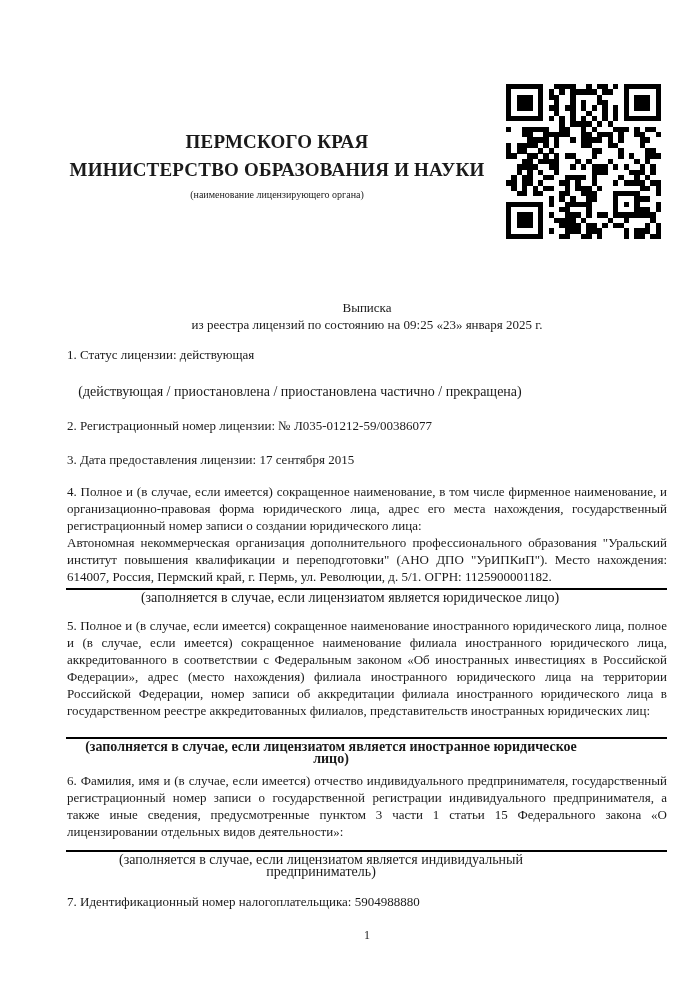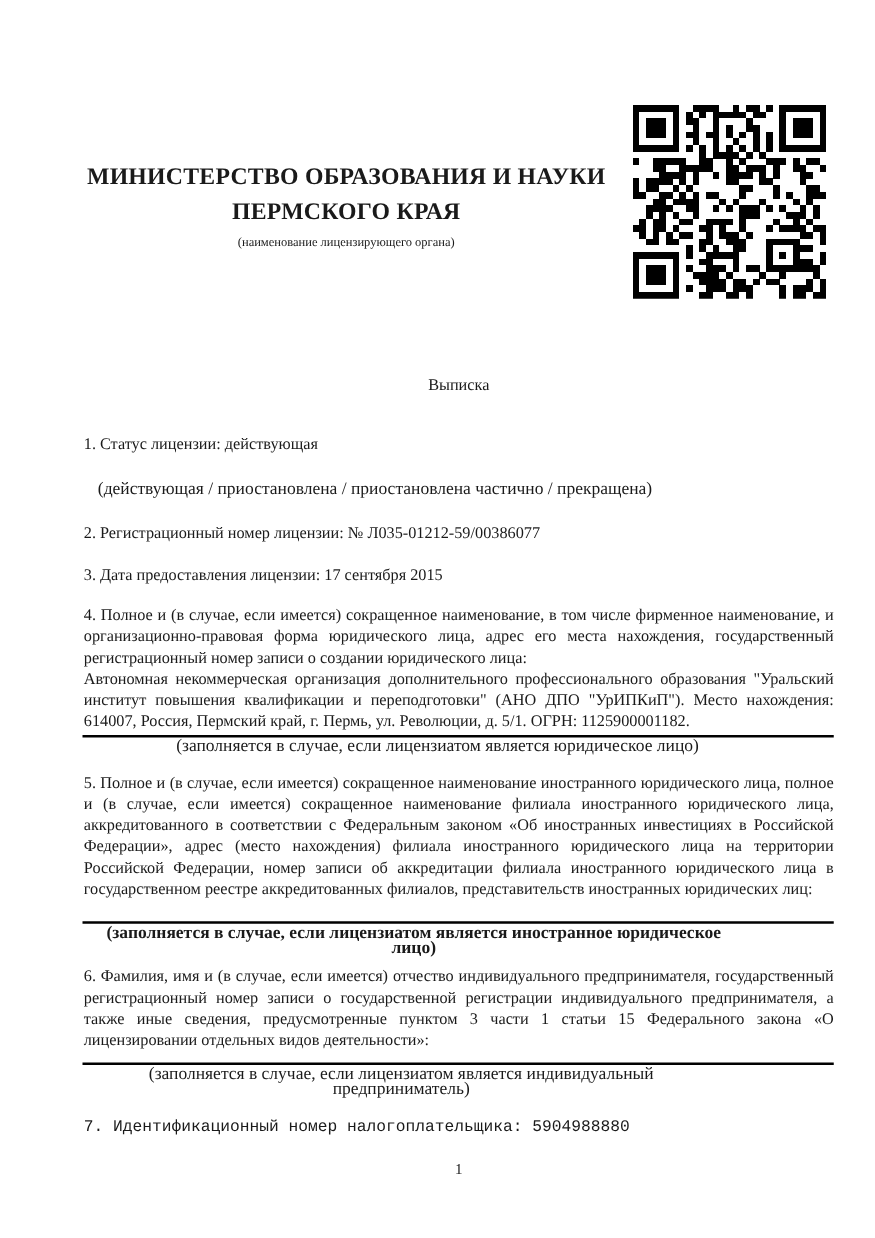--- a/index.html
+++ b/index.html
@@ -23,29 +23,29 @@
   .i3{left:67px;top:451px;width:600px;}
   .i4{left:67px;top:483px;width:600px;}
   .r4{left:66px;top:588px;width:601px;}
   .c4{left:67px;top:592px;width:566px;}
   .i5{left:67px;top:617px;width:600px;}
   .r5{left:66px;top:737px;width:601px;}
   .c5{left:67px;top:741px;width:528px;font-weight:bold;}
   .i6{left:67px;top:772px;width:600px;}
   .r6{left:66px;top:850px;width:601px;}
   .c6{left:67px;top:854px;width:508px;}
-  .i7{left:67px;top:893px;width:600px;font-family:Liberation Mono, monospace;}
+  .i7{left:67px;top:893px;width:600px;}
   .pagenum{left:67px;top:928px;width:600px;text-align:center;font-size:12px;}
 </style>
 </head>
 <body>
 
 <div class="abs ministry">
+  <div class="ministry-title">ПЕРМСКОГО КРАЯ</div>
   <div class="ministry-title">МИНИСТЕРСТВО ОБРАЗОВАНИЯ И НАУКИ</div>
-  <div class="ministry-title">ПЕРМСКОГО КРАЯ</div>
   <div class="ministry-cap">(наименование лицензирующего органа)</div>
 </div>
 
 <svg class="abs qr" id="qr-svg" viewBox="0 0 155 155" shape-rendering="crispEdges" xmlns="http://www.w3.org/2000/svg">
     <rect x="0.00" y="0.00" width="5.39" height="5.39" fill="#000000"></rect>
     <rect x="5.34" y="0.00" width="5.39" height="5.39" fill="#000000"></rect>
     <rect x="10.69" y="0.00" width="5.39" height="5.39" fill="#000000"></rect>
     <rect x="16.03" y="0.00" width="5.39" height="5.39" fill="#000000"></rect>
     <rect x="21.38" y="0.00" width="5.39" height="5.39" fill="#000000"></rect>
     <rect x="26.72" y="0.00" width="5.39" height="5.39" fill="#000000"></rect>
@@ -451,20 +451,21 @@
     <rect x="90.86" y="149.66" width="5.39" height="5.39" fill="#000000"></rect>
     <rect x="117.59" y="149.66" width="5.39" height="5.39" fill="#000000"></rect>
     <rect x="128.28" y="149.66" width="5.39" height="5.39" fill="#000000"></rect>
     <rect x="133.62" y="149.66" width="5.39" height="5.39" fill="#000000"></rect>
     <rect x="144.31" y="149.66" width="5.39" height="5.39" fill="#000000"></rect>
     <rect x="149.66" y="149.66" width="5.39" height="5.39" fill="#000000"></rect>
   </svg>
 
 <div class="abs doc-title body-text">
   <div>Выписка</div>
+  <div>из реестра лицензий по состоянию на 09:25 «23» января 2025 г.</div>
 </div>
 
 <div class="abs i1 body-text">1. Статус лицензии: действующая</div>
 <div class="abs c1 cap">(действующая / приостановлена / приостановлена частично / прекращена)</div>
 
 <div class="abs i2 body-text">2. Регистрационный номер лицензии: № Л035-01212-59/00386077</div>
 
 <div class="abs i3 body-text">3. Дата предоставления лицензии: 17 сентября 2015</div>
 
 <div class="abs i4 body-text">

